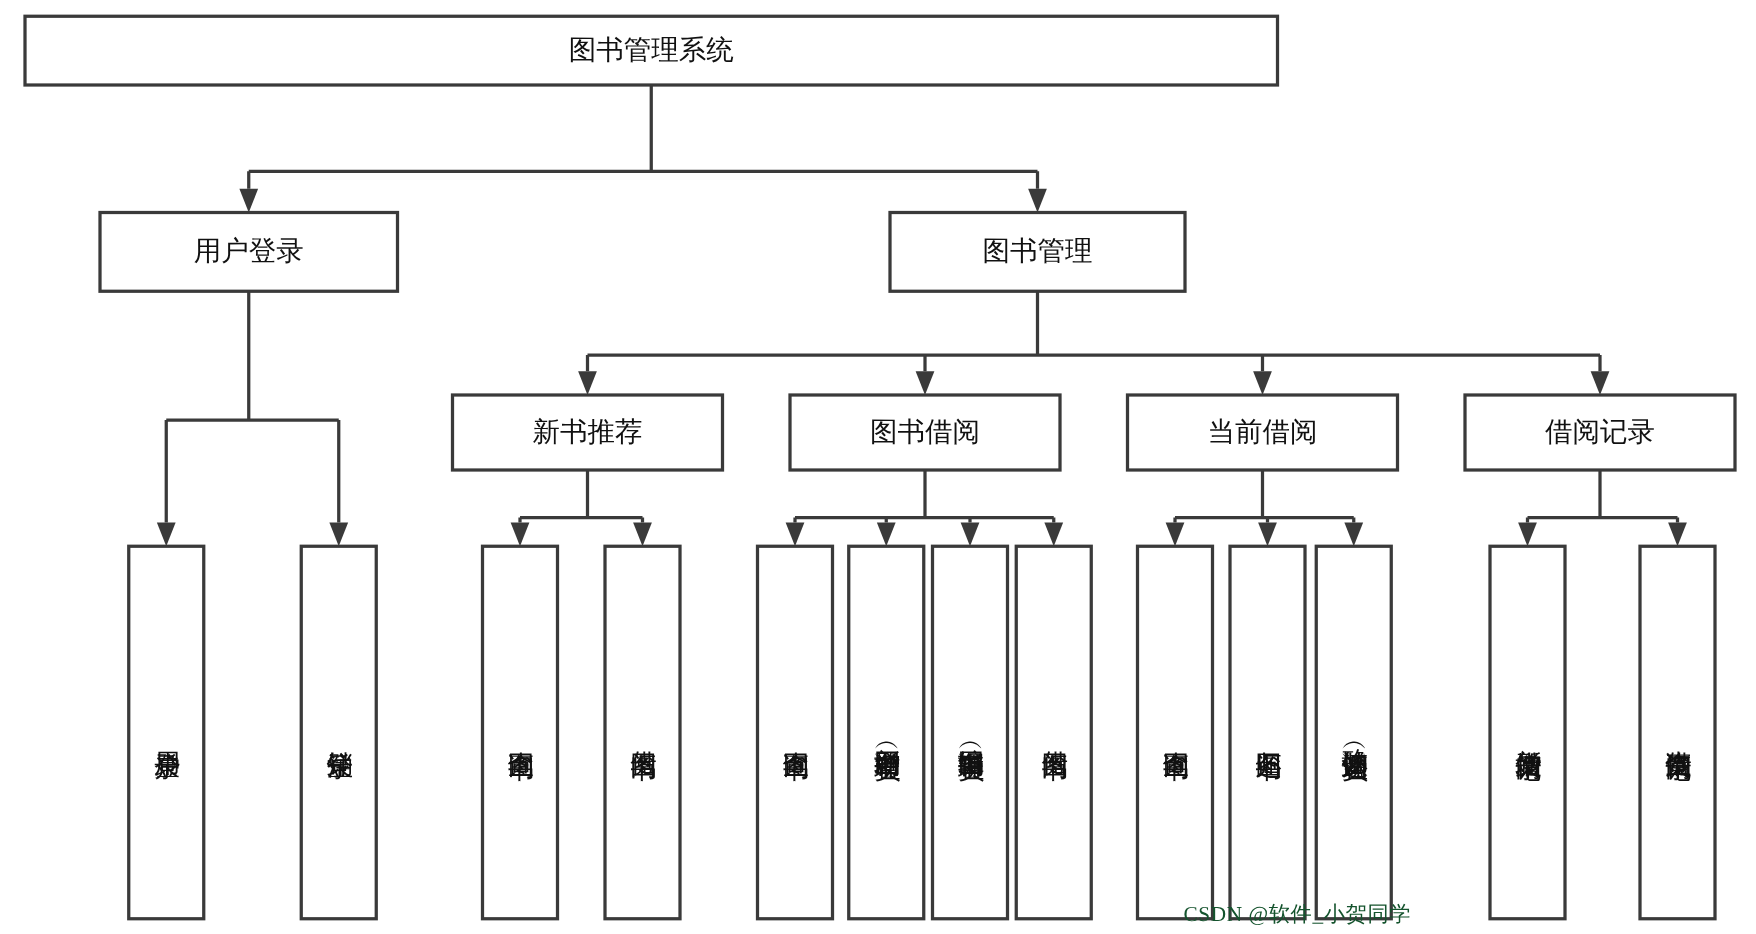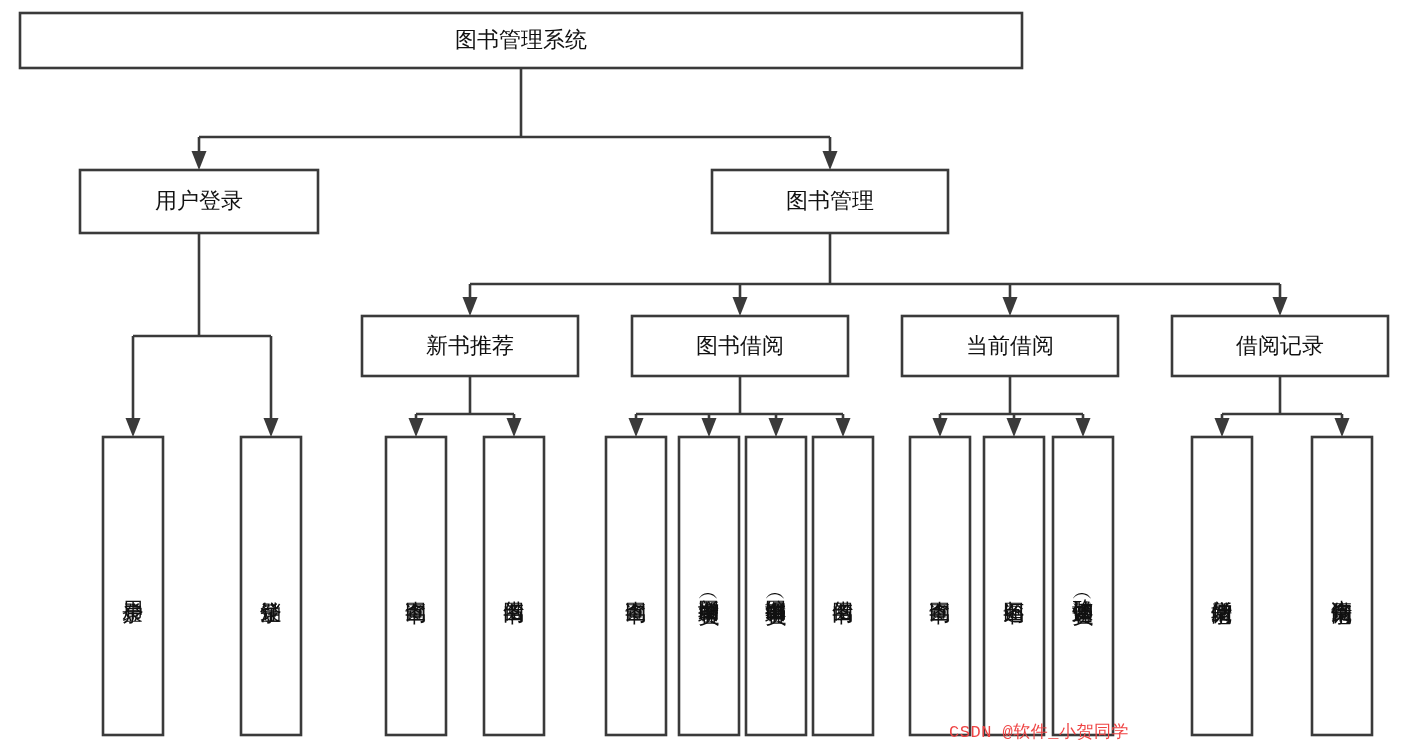--- a/index.html
+++ b/index.html
@@ -62,23 +62,23 @@
     writing-mode: vertical-rl;
     text-orientation: upright;
     letter-spacing: 1px;
     white-space: nowrap;
     pointer-events: none;
   }
   .watermark {
     position: absolute;
     right: 8px;
     bottom: 4px;
-    font-family: Liberation Mono, monospace;
+    font-family: Liberation Serif, serif;
     font-size: 17px;
-    color: #ef4444;
+    color: #14532d;
     letter-spacing: 0.5px;
     white-space: nowrap;
   }
 </style>
 </head>
 <body>
 
 <div id="diagram-root">
 
   <svg id="tree-svg" viewBox="0 0 1405 747">

